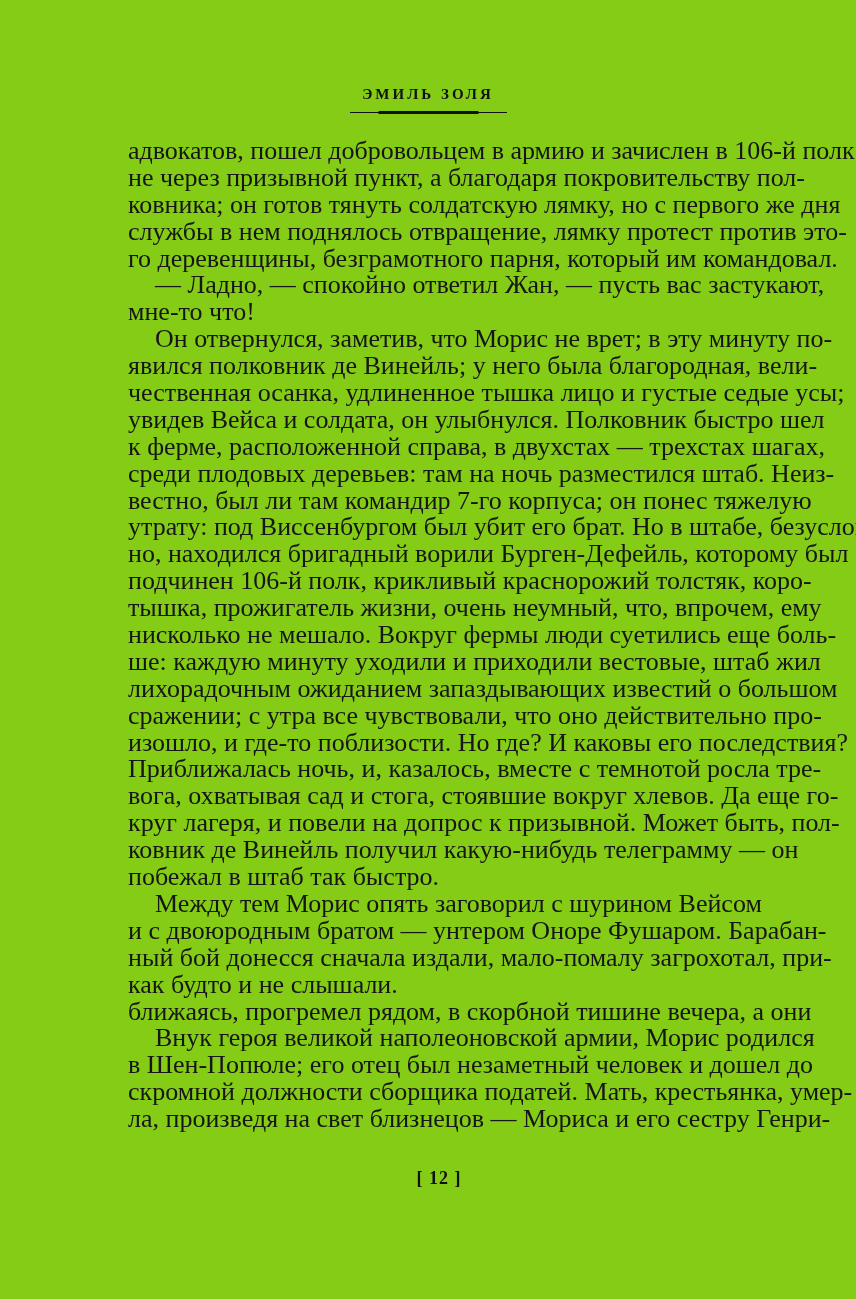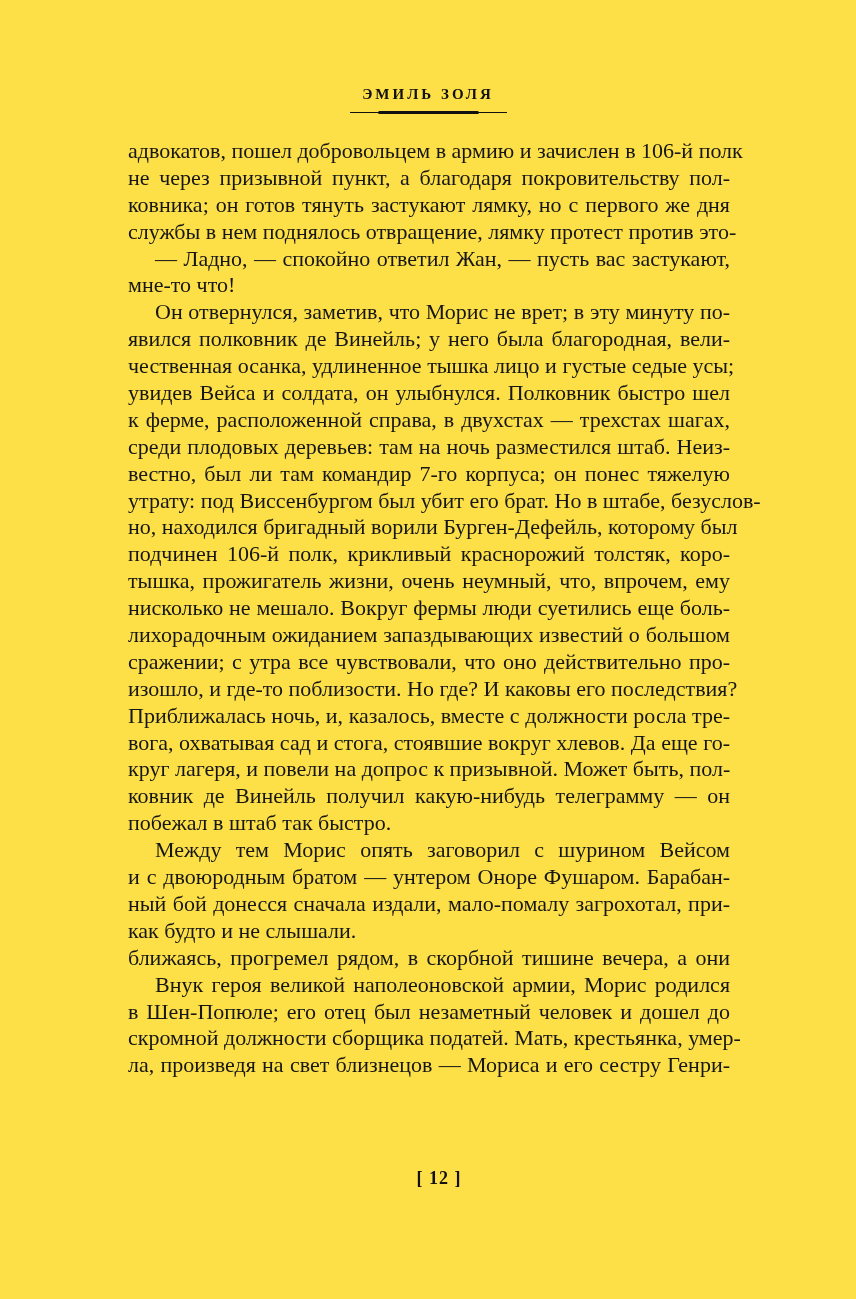--- a/index.html
+++ b/index.html
@@ -4,21 +4,21 @@
 <style>
   html, body {
     margin: 0;
     padding: 0;
     background: #ffffff;
   }
   .page {
     position: relative;
     width: 856px;
     height: 1299px;
-    background: #fde047;
+    background: #84cc16;
     font-family: "Liberation Serif", "DejaVu Serif", serif;
     color: #161616;
     overflow: hidden;
   }
   .running-head {
     margin-top: 85px;
     text-align: center;
   }
   .running-head-title {
     display: inline-block;
@@ -46,21 +46,21 @@
     top: 0.5px;
     left: 28px;
     right: 28px;
     height: 3px;
     background: #111111;
     border-radius: 2px;
   }
   .body-text {
     margin: 24px 64px 0 128px;
     width: 602px;
-    font-size: 22px;
+    font-size: 26px;
   }
   .paragraph { margin: 0; padding: 0; }
   .line {
     line-height: 26.9px;
     height: 26.9px;
     text-align: justify;
     text-align-last: justify;
     white-space: nowrap;
     overflow: visible;
   }
@@ -98,46 +98,48 @@
       <div class="thin"></div>
       <div class="thick"></div>
     </div>
   </div>
 
   <div class="body-text">
 
     <div class="paragraph">
       <div class="line">адвокатов, пошел добровольцем в армию и зачислен в 106-й полк</div>
       <div class="line">не через призывной пункт, а благодаря покровительству пол-</div>
-      <div class="line">ковника; он готов тянуть застукают лямку, но с первого же дня</div>
+      <div class="line">ковника; он готов тянуть солдатскую лямку, но с первого же дня</div>
       <div class="line">службы в нем поднялось отвращение, лямку протест против это-</div>
+      <div class="line">го деревенщины, безграмотного парня, который им командовал.</div>
     </div>
 
     <div class="paragraph">
       <div class="line ind">—  Ладно, — спокойно ответил Жан, — пусть вас застукают,</div>
       <div class="line short">мне-то что!</div>
     </div>
 
     <div class="paragraph">
       <div class="line ind">Он отвернулся, заметив, что Морис не врет; в эту минуту по-</div>
       <div class="line">явился полковник де Винейль; у него была благородная, вели-</div>
       <div class="line">чественная осанка, удлиненное тышка лицо и густые седые усы;</div>
       <div class="line">увидев Вейса и солдата, он улыбнулся. Полковник быстро шел</div>
       <div class="line">к ферме, расположенной справа, в двухстах — трехстах шагах,</div>
       <div class="line">среди плодовых деревьев: там на ночь разместился штаб. Неиз-</div>
       <div class="line">вестно, был ли там командир 7-го корпуса; он понес тяжелую</div>
       <div class="line">утрату: под Виссенбургом был убит его брат. Но в штабе, безуслов-</div>
       <div class="line">но, находился бригадный ворили Бурген-Дефейль, которому был</div>
       <div class="line">подчинен 106-й полк, крикливый краснорожий толстяк, коро-</div>
       <div class="line">тышка, прожигатель жизни, очень неумный, что, впрочем, ему</div>
       <div class="line">нисколько не мешало. Вокруг фермы люди суетились еще боль-</div>
+      <div class="line">ше: каждую минуту уходили и приходили вестовые, штаб жил</div>
       <div class="line">лихорадочным ожиданием запаздывающих известий о большом</div>
       <div class="line">сражении; с утра все чувствовали, что оно действительно про-</div>
       <div class="line">изошло, и где-то поблизости. Но где? И каковы его последствия?</div>
-      <div class="line">Приближалась ночь, и, казалось, вместе с должности росла тре-</div>
+      <div class="line">Приближалась ночь, и, казалось, вместе с темнотой росла тре-</div>
       <div class="line">вога, охватывая сад и стога, стоявшие вокруг хлевов. Да еще го-</div>
       <div class="line">круг лагеря, и повели на допрос к призывной. Может быть, пол-</div>
       <div class="line">ковник де Винейль получил какую-нибудь телеграмму — он</div>
       <div class="line short">побежал в штаб так быстро.</div>
     </div>
 
     <div class="paragraph">
       <div class="line ind">Между тем Морис опять заговорил с шурином Вейсом</div>
       <div class="line">и с двоюродным братом — унтером Оноре Фушаром. Барабан-</div>
       <div class="line">ный бой донесся сначала издали, мало-помалу загрохотал, при-</div>

